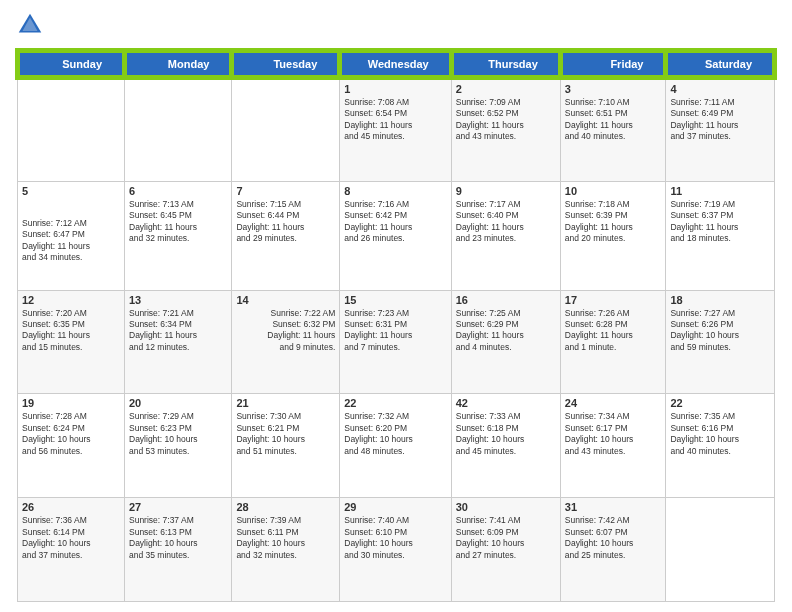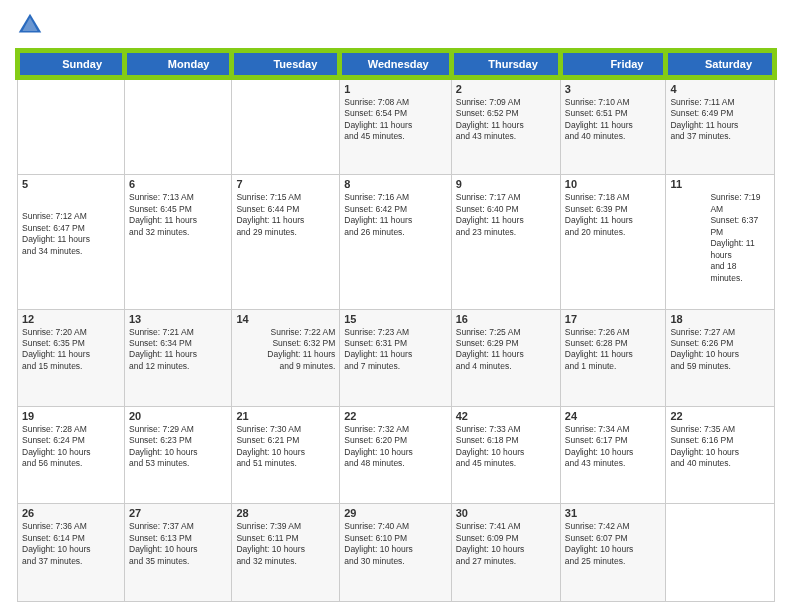--- a/index.html
+++ b/index.html
@@ -204,21 +204,21 @@
           </td>
           <td>
             <span class="day-num">10</span>
             <div class="cell-content" style="white-space: pre-line;">Sunrise: 7:18 AM
 Sunset: 6:39 PM
 Daylight: 11 hours
 and 20 minutes.</div>
           </td>
           <td>
             <span class="day-num">11</span>
-            <div class="cell-content" style="white-space: pre-line; margin-left: 40px;">Sunrise: 7:19 AM
+            <div class="cell-content" style="white-space: pre-line;">Sunrise: 7:19 AM
 Sunset: 6:37 PM
 Daylight: 11 hours
 and 18 minutes.</div>
           </td>
         </tr>
         <tr>
           <td>
             <span class="day-num">12</span>
             <div class="cell-content" style="white-space: pre-line;">Sunrise: 7:20 AM
 Sunset: 6:35 PM

